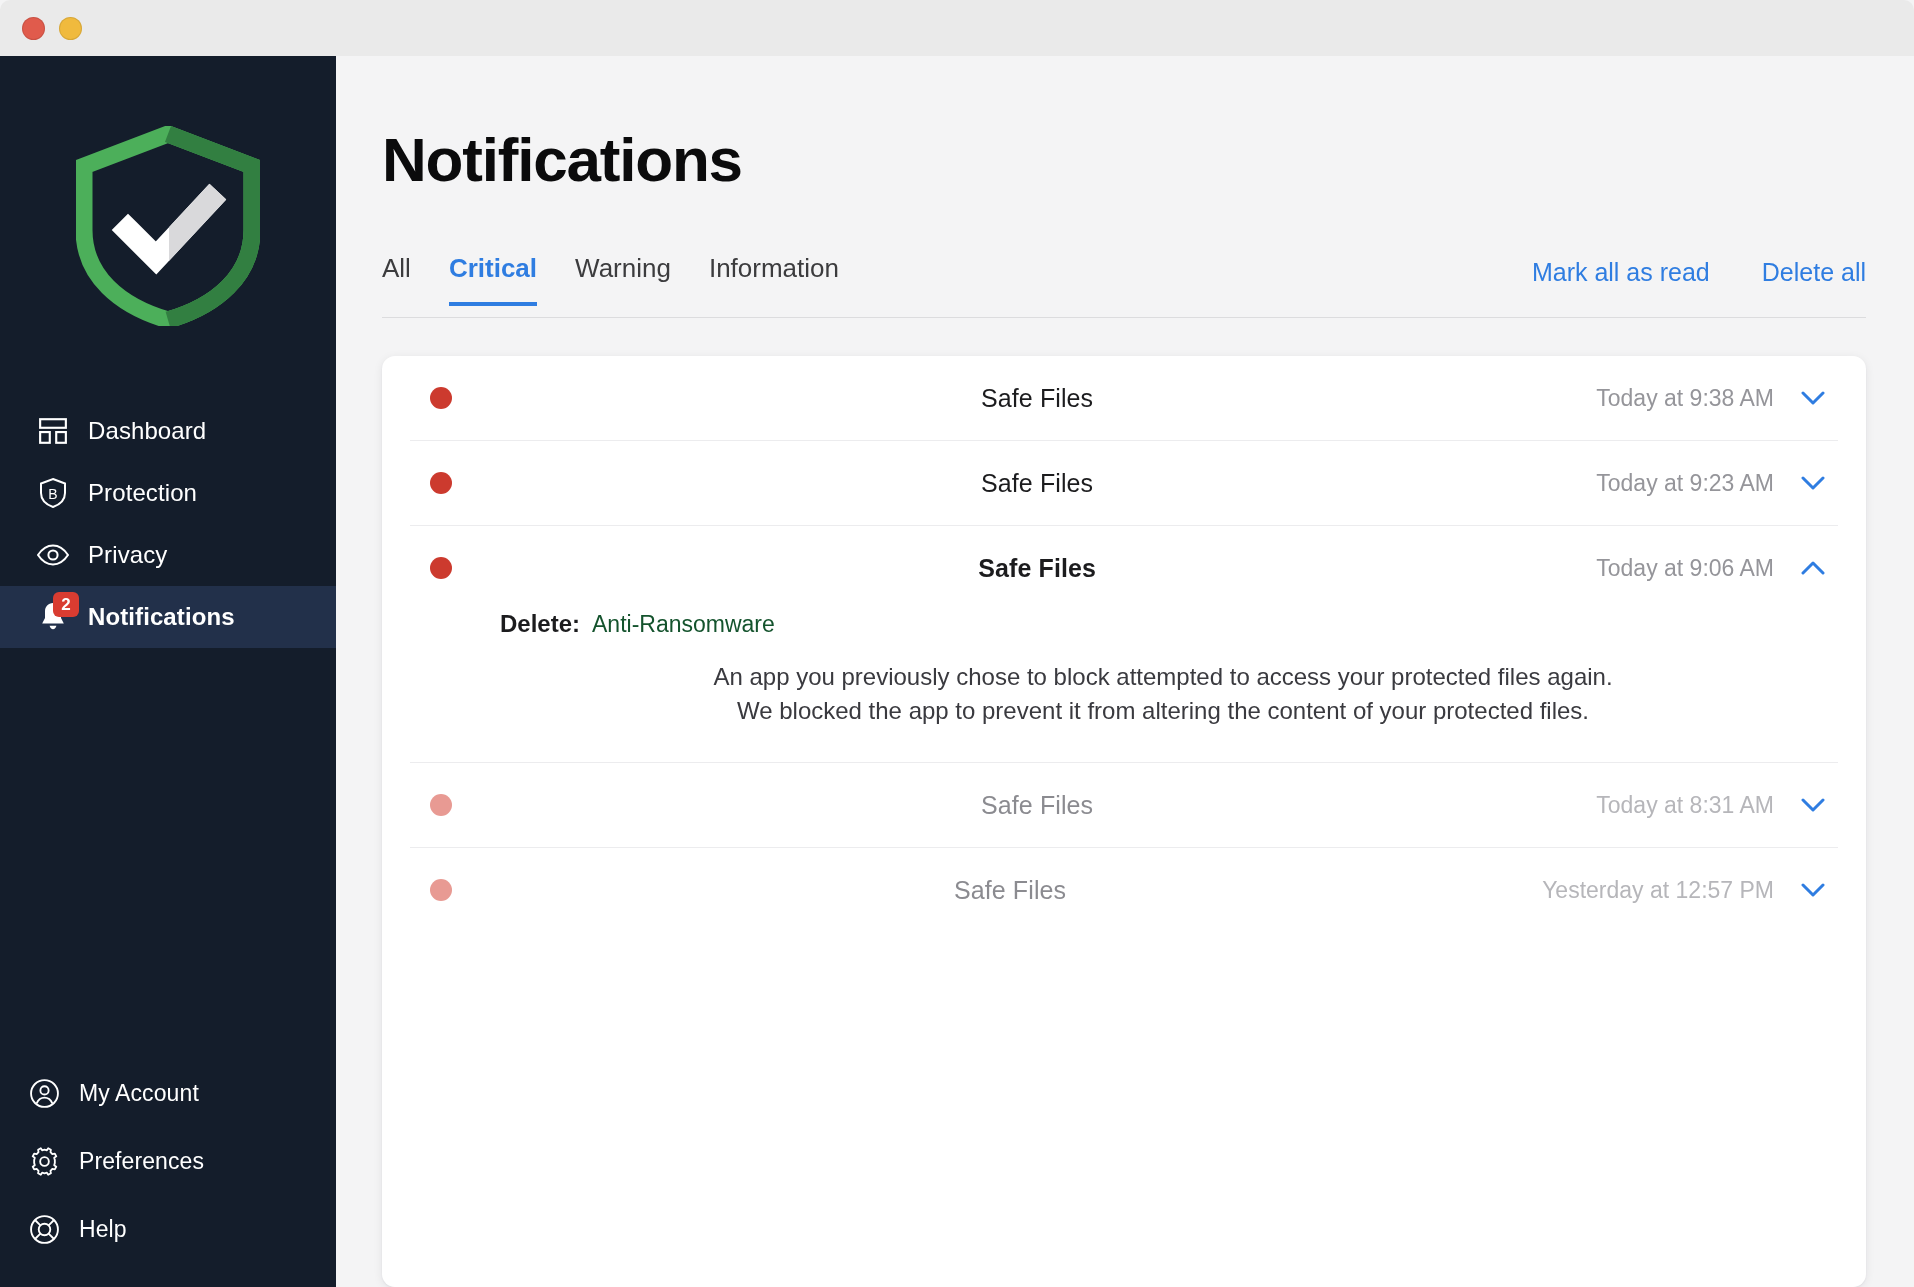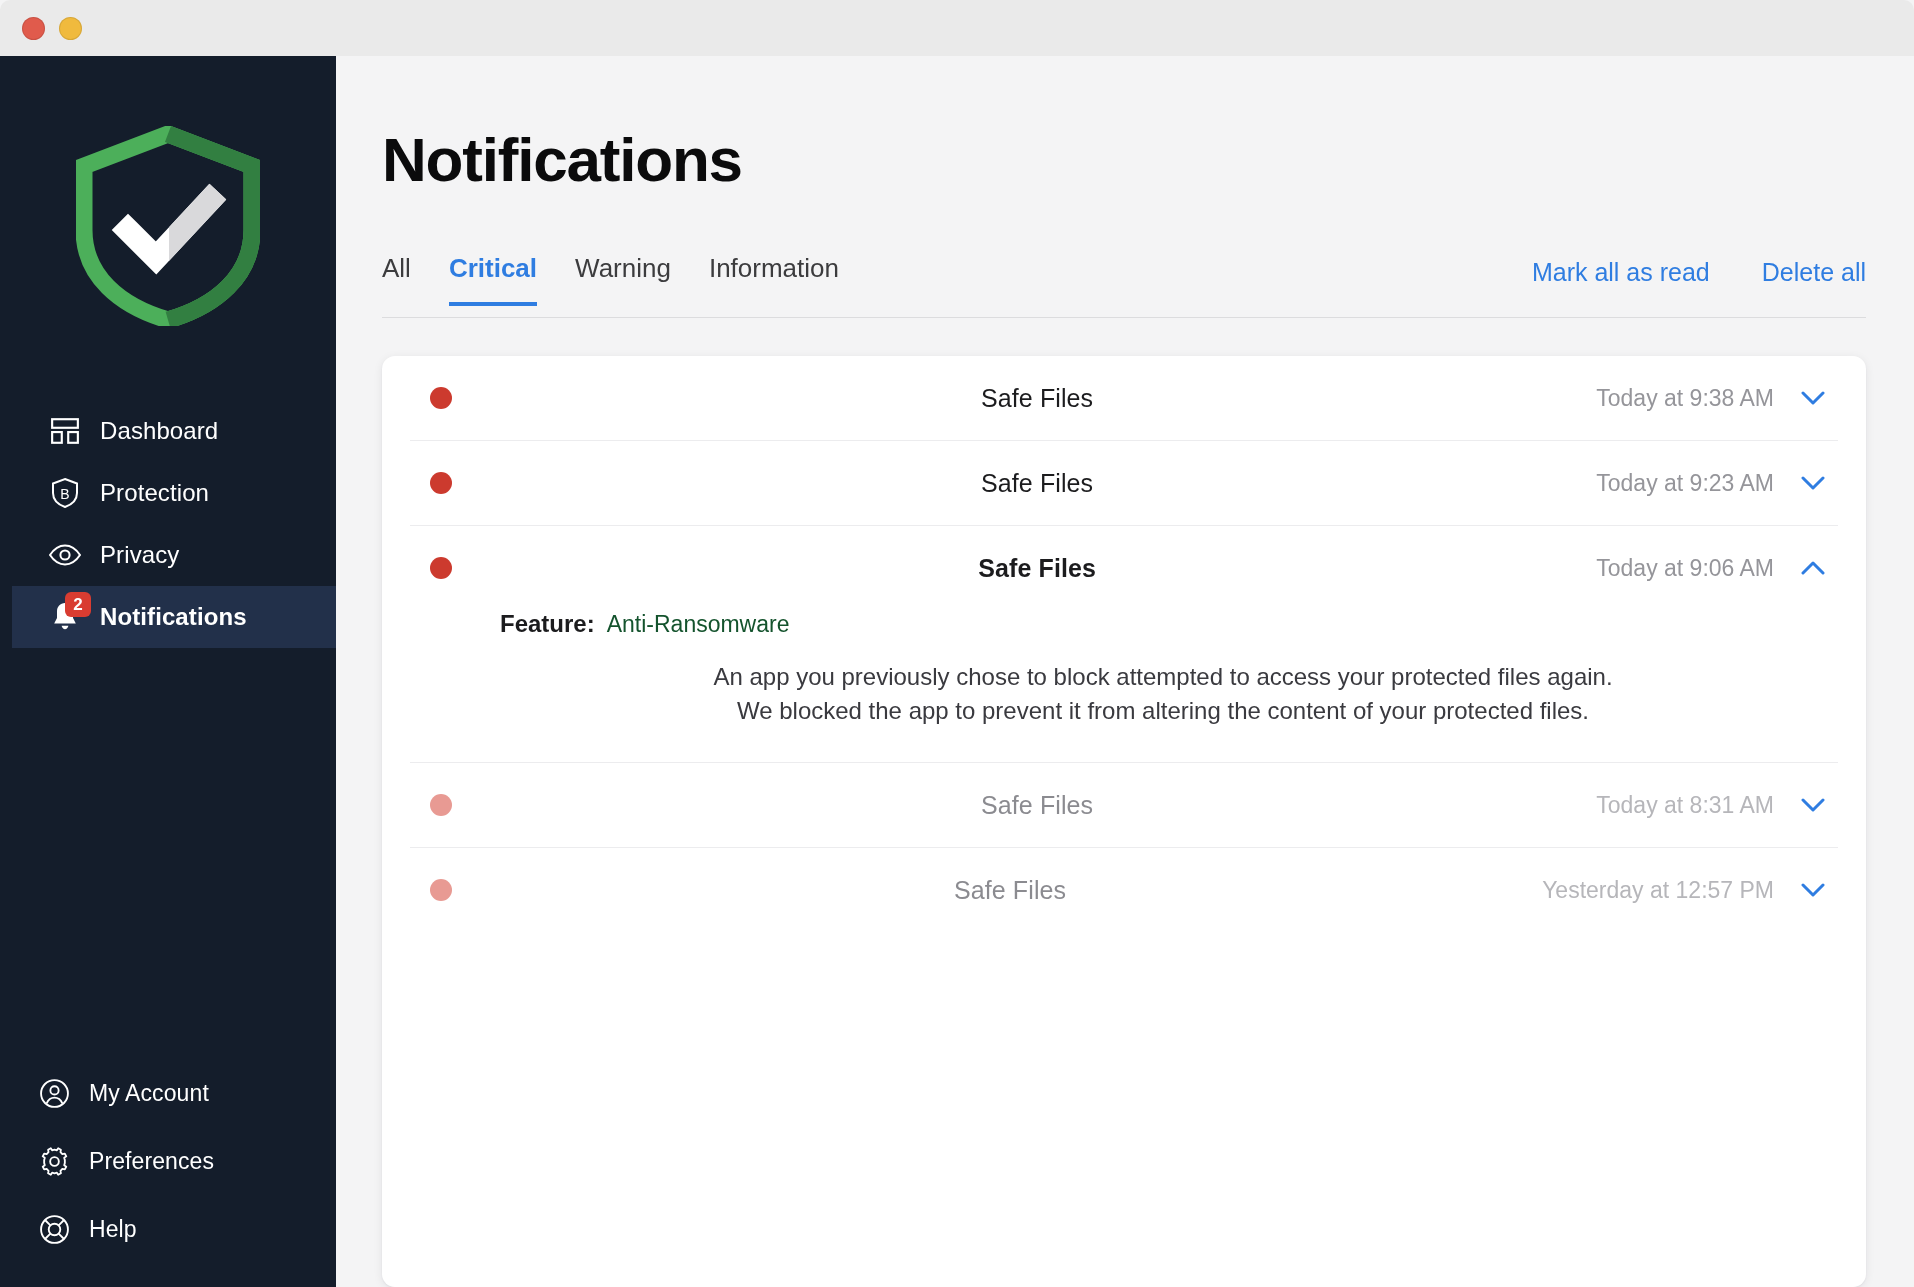--- a/index.html
+++ b/index.html
@@ -74,21 +74,21 @@
   }
 
   .logo-wrap {
     height: 340px;
     flex: 0 0 340px;
     display: flex;
     align-items: center;
     justify-content: center;
   }
 
-  .nav-top { margin-top: 4px; padding-left: 12px; }
+  .nav-top { margin-top: 4px; }
 
   .nav-item {
     height: 62px;
     display: flex;
     align-items: center;
     padding-left: 36px;
     gap: 18px;
     cursor: default;
   }
   .nav-item.active { background: #22304a; }
@@ -123,21 +123,21 @@
     display: flex;
     align-items: center;
     justify-content: center;
     line-height: 1;
   }
 
   .nav-bottom {
     margin-top: auto;
     padding-bottom: 24px;
   }
-  .nav-bottom .nav-item { height: 68px; padding-left: 37px; }
+  .nav-bottom .nav-item { height: 68px; padding-left: 27px; }
   .nav-bottom .label { font-size: 23px; }
 
   
   .main {
     flex: 1 1 auto;
     background: #f4f4f5;
     padding: 0 48px 0 0;
     display: flex;
     flex-direction: column;
     min-width: 0;
@@ -437,21 +437,21 @@
             <span class="notif-title">Safe Files</span>
             <span class="notif-time">Today at 9:06 AM</span>
             <span class="chev">
               <svg width="24" height="15" viewBox="0 0 24 15">
                   <path d="M2 12 L12 2 L22 12" fill="none" stroke="#2f7de1" stroke-width="3" stroke-linecap="round" stroke-linejoin="round"></path>
                 </svg>
             </span>
           </div>
           <div class="notif-body">
             <div class="feature-row">
-              <span class="feature-label">Feature:</span>
+              <span class="feature-label">Delete:</span>
               <span class="feature-value">Anti-Ransomware</span>
             </div>
             <div class="desc-line">An app you previously chose to block attempted to access your protected files again.</div>
             <div class="desc-line">We blocked the app to prevent it from altering the content of your protected files.</div>
           </div>
         </div>
 
         <div class="notif read">
           <div class="notif-head">
             <span class="dot"></span>

